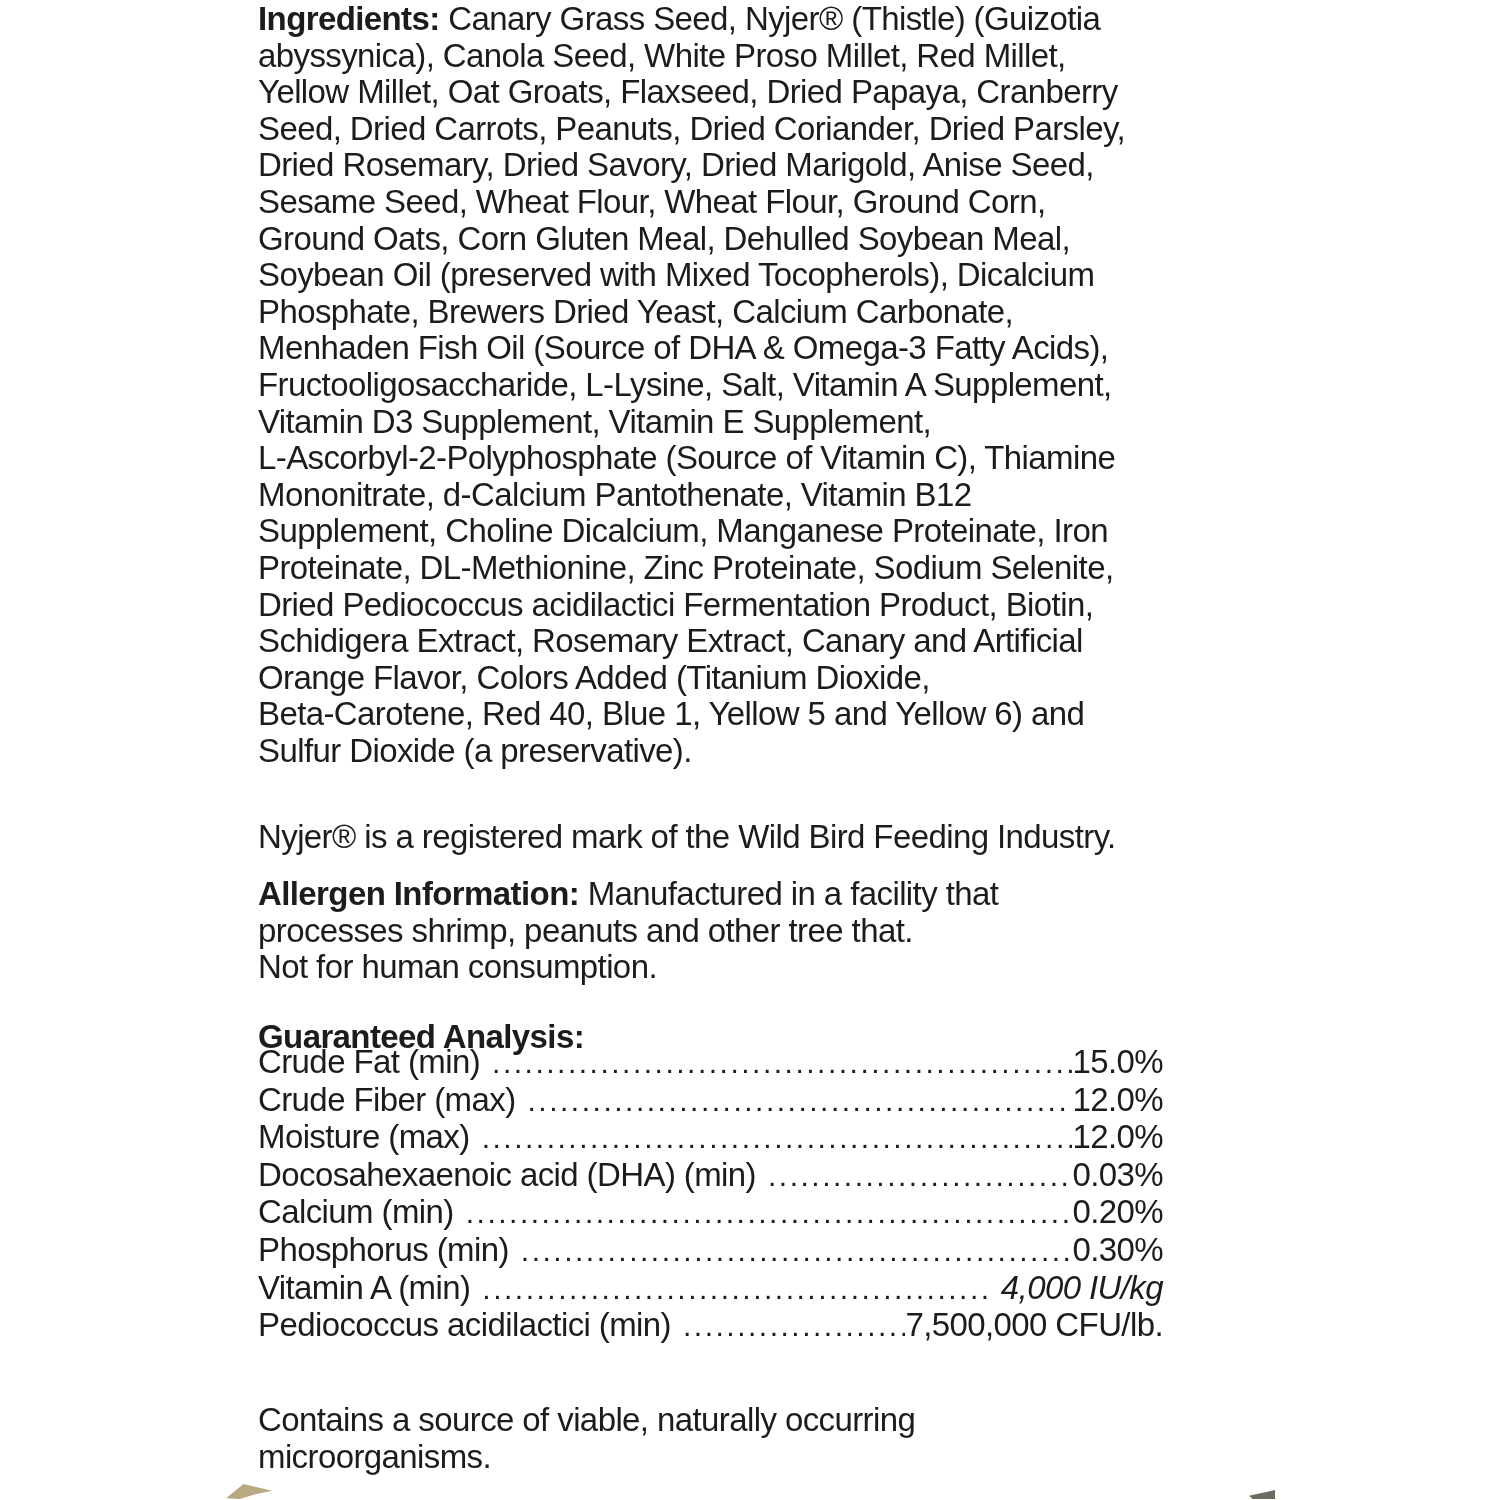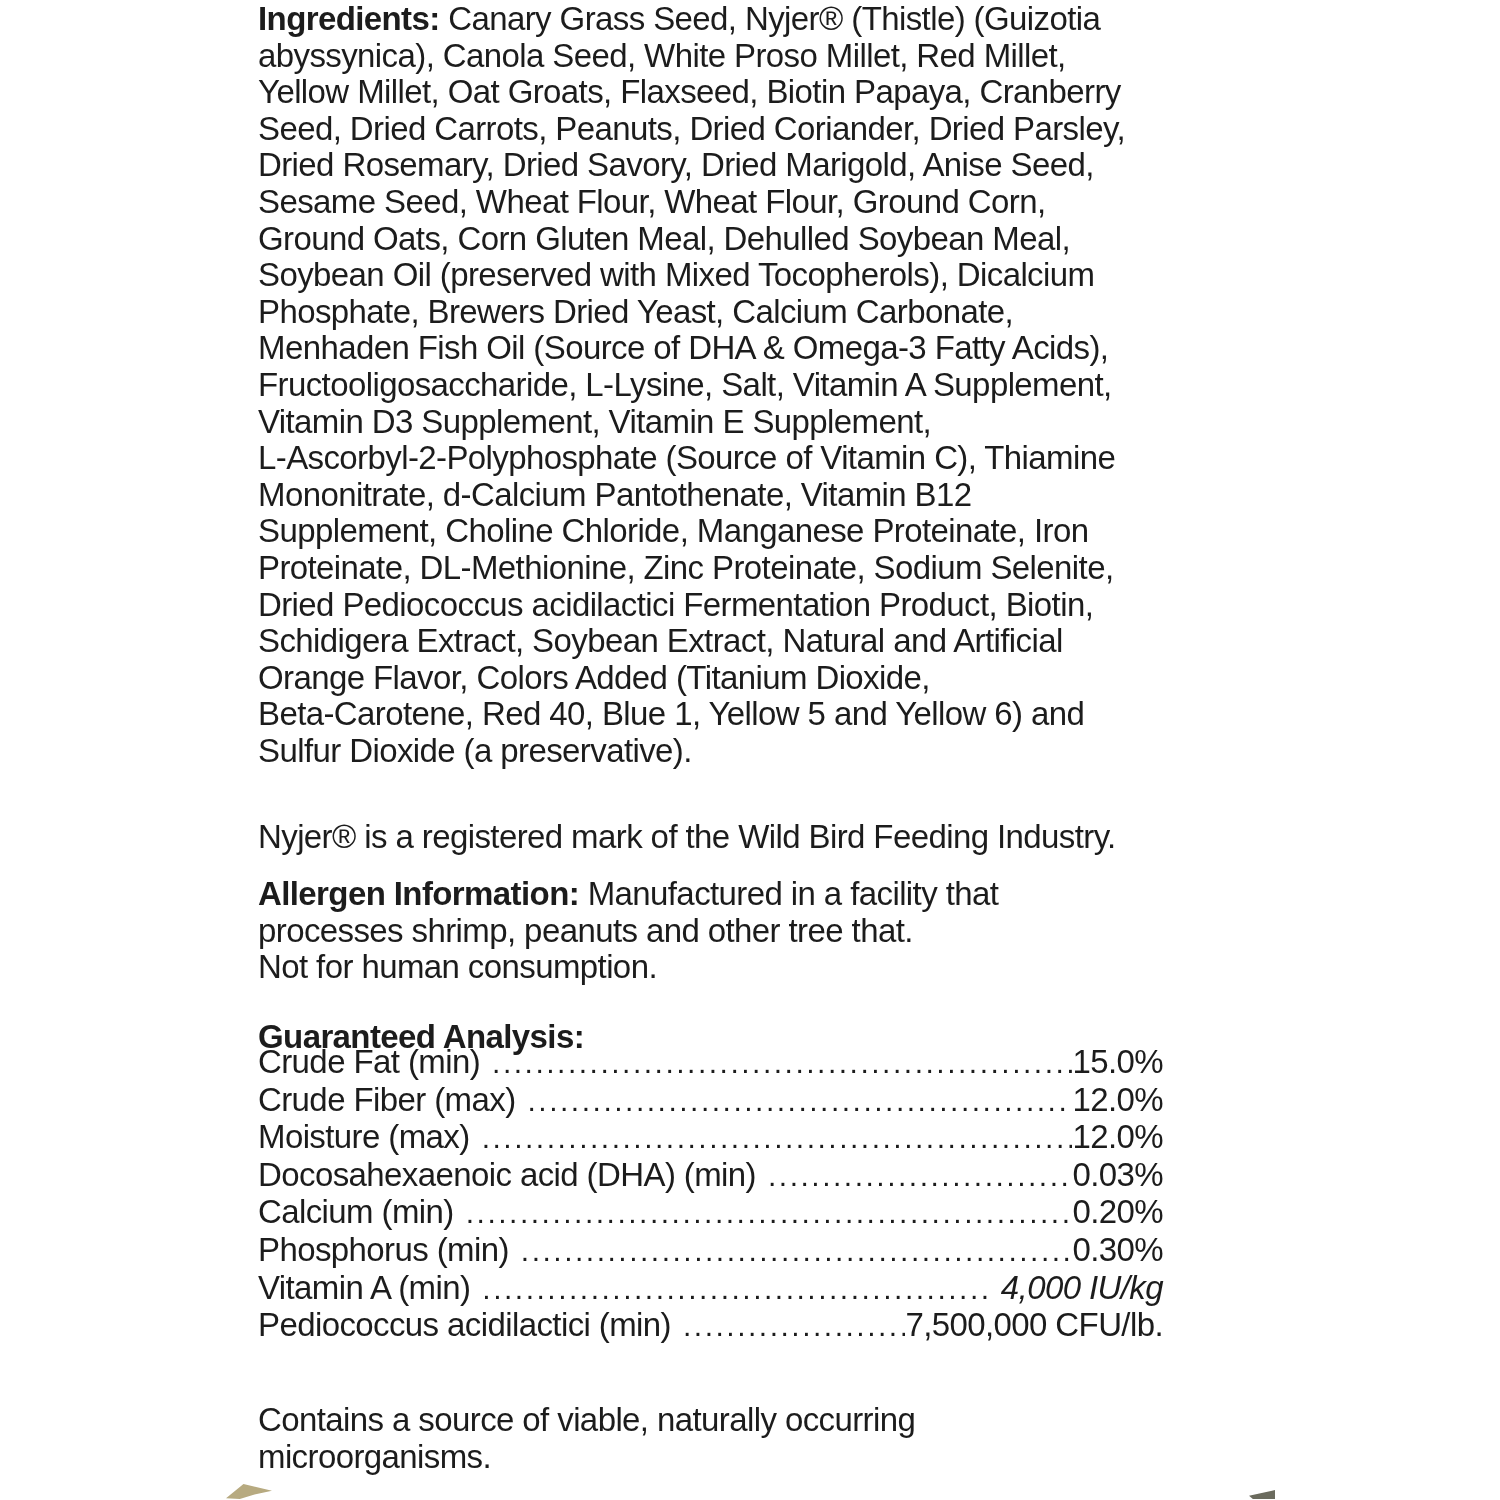--- a/index.html
+++ b/index.html
@@ -73,36 +73,36 @@
 <body style="color: rgb(28, 28, 28);">
 
 <div class="label-panel">
 
   <div class="block ingredients-block">
     <div class="txt">
       <span class="b">Ingredients:</span>
       <span>Canary Grass Seed, Nyjer® (Thistle) (Guizotia</span>
     </div>
     <div class="txt">abyssynica), Canola Seed, White Proso Millet, Red Millet,</div>
-    <div class="txt">Yellow Millet, Oat Groats, Flaxseed, Biotin Papaya, Cranberry</div>
+    <div class="txt">Yellow Millet, Oat Groats, Flaxseed, Dried Papaya, Cranberry</div>
     <div class="txt">Seed, Dried Carrots, Peanuts, Dried Coriander, Dried Parsley,</div>
     <div class="txt">Dried Rosemary, Dried Savory, Dried Marigold, Anise Seed,</div>
     <div class="txt">Sesame Seed, Wheat Flour, Wheat Flour, Ground Corn,</div>
     <div class="txt">Ground Oats, Corn Gluten Meal, Dehulled Soybean Meal,</div>
     <div class="txt">Soybean Oil (preserved with Mixed Tocopherols), Dicalcium</div>
     <div class="txt">Phosphate, Brewers Dried Yeast, Calcium Carbonate,</div>
     <div class="txt">Menhaden Fish Oil (Source of DHA &amp; Omega-3 Fatty Acids),</div>
     <div class="txt">Fructooligosaccharide, L-Lysine, Salt, Vitamin A Supplement,</div>
     <div class="txt">Vitamin D3 Supplement, Vitamin E Supplement,</div>
     <div class="txt">L-Ascorbyl-2-Polyphosphate (Source of Vitamin C), Thiamine</div>
     <div class="txt">Mononitrate, d-Calcium Pantothenate, Vitamin B12</div>
-    <div class="txt">Supplement, Choline Chloride, Manganese Proteinate, Iron</div>
+    <div class="txt">Supplement, Choline Dicalcium, Manganese Proteinate, Iron</div>
     <div class="txt">Proteinate, DL-Methionine, Zinc Proteinate, Sodium Selenite,</div>
     <div class="txt">Dried Pediococcus acidilactici Fermentation Product, Biotin,</div>
-    <div class="txt">Schidigera Extract, Soybean Extract, Natural and Artificial</div>
+    <div class="txt">Schidigera Extract, Rosemary Extract, Canary and Artificial</div>
     <div class="txt">Orange Flavor, Colors Added (Titanium Dioxide,</div>
     <div class="txt">Beta-Carotene, Red 40, Blue 1, Yellow 5 and Yellow 6) and</div>
     <div class="txt">Sulfur Dioxide (a preservative).</div>
   </div>
 
   <div class="block trademark-block txt">Nyjer® is a registered mark of the Wild Bird Feeding Industry.</div>
 
   <div class="block allergen-block">
     <div class="txt">
       <span class="b">Allergen Information:</span>

